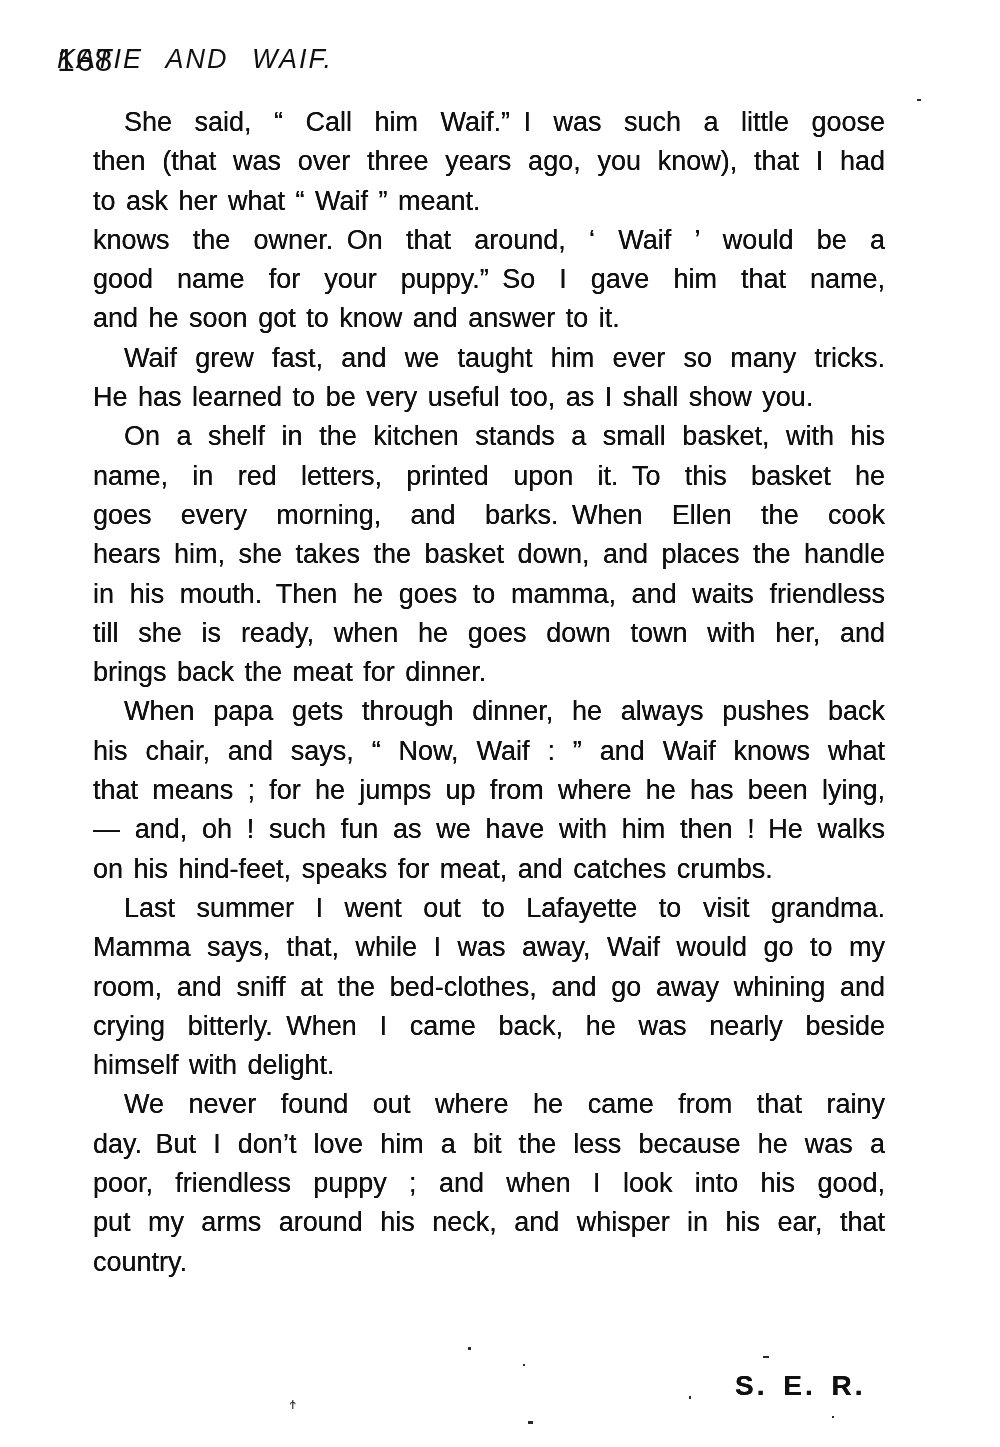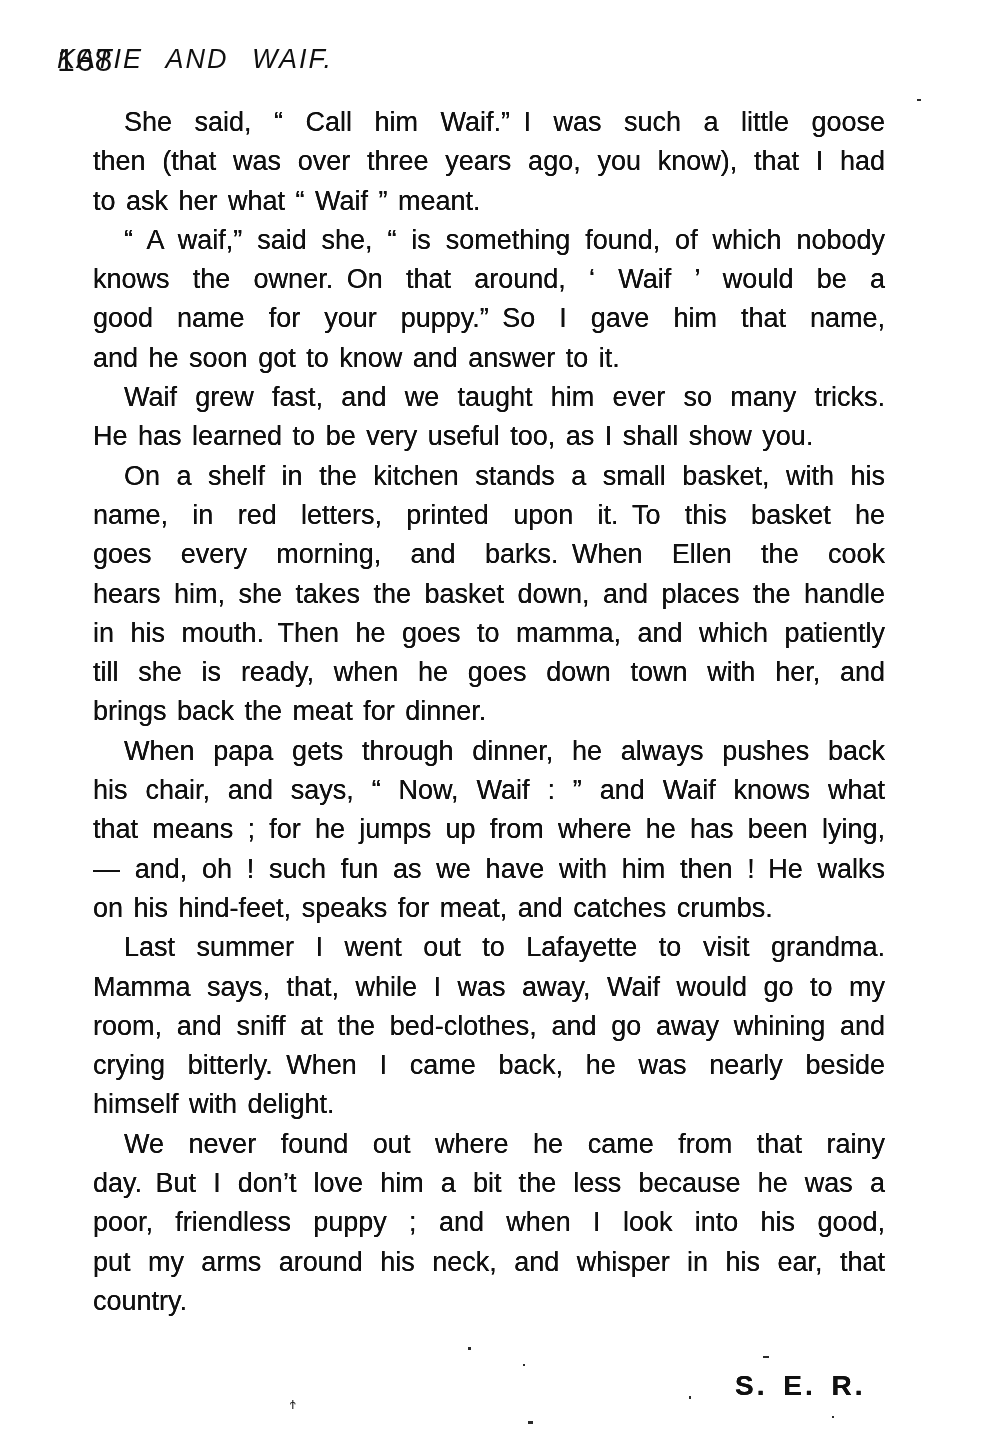--- a/index.html
+++ b/index.html
@@ -94,31 +94,30 @@
 
   <div class="header">
     <span class="pagenum">168</span>
     <span class="running-title">KATIE AND WAIF.</span>
   </div>
 
   <div class="body-text" id="body-text">
       <div class="line indent">She said, “ Call him Waif.” I was such a little goose</div>
       <div class="line">then (that was over three years ago, you know), that I had</div>
       <div class="line last">to ask her what “ Waif ” meant.</div>
-      <div class="line indent">“ A waif,” said she, “ is something found, of which nobody</div>
       <div class="line">knows the owner. On that around, ‘ Waif ’ would be a</div>
       <div class="line">good name for your puppy.” So I gave him that name,</div>
       <div class="line last">and he soon got to know and answer to it.</div>
       <div class="line indent">Waif grew fast, and we taught him ever so many tricks.</div>
       <div class="line last">He has learned to be very useful too, as I shall show you.</div>
       <div class="line indent">On a shelf in the kitchen stands a small basket, with his</div>
       <div class="line">name, in red letters, printed upon it. To this basket he</div>
       <div class="line">goes every morning, and barks. When Ellen the cook</div>
       <div class="line">hears him, she takes the basket down, and places the handle</div>
-      <div class="line">in his mouth. Then he goes to mamma, and which patiently</div>
+      <div class="line">in his mouth. Then he goes to mamma, and waits friendless</div>
       <div class="line">till she is ready, when he goes down town with her, and</div>
       <div class="line last">brings back the meat for dinner.</div>
       <div class="line indent">When papa gets through dinner, he always pushes back</div>
       <div class="line">his chair, and says, “ Now, Waif : ” and Waif knows what</div>
       <div class="line">that means ; for he jumps up from where he has been lying,</div>
       <div class="line">— and, oh ! such fun as we have with him then ! He walks</div>
       <div class="line last">on his hind-feet, speaks for meat, and catches crumbs.</div>
       <div class="line indent">Last summer I went out to Lafayette to visit grandma.</div>
       <div class="line">Mamma says, that, while I was away, Waif would go to my</div>
       <div class="line">room, and sniff at the bed-clothes, and go away whining and</div>

